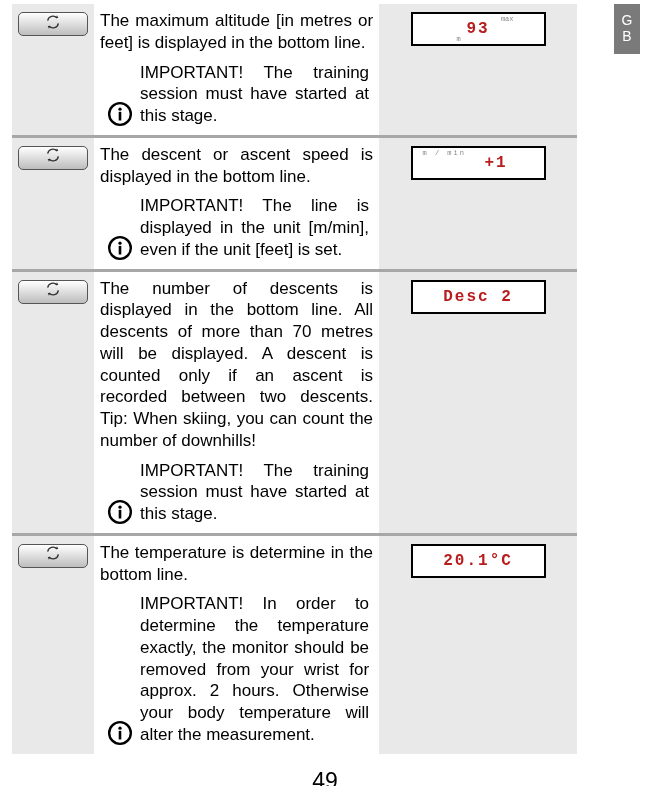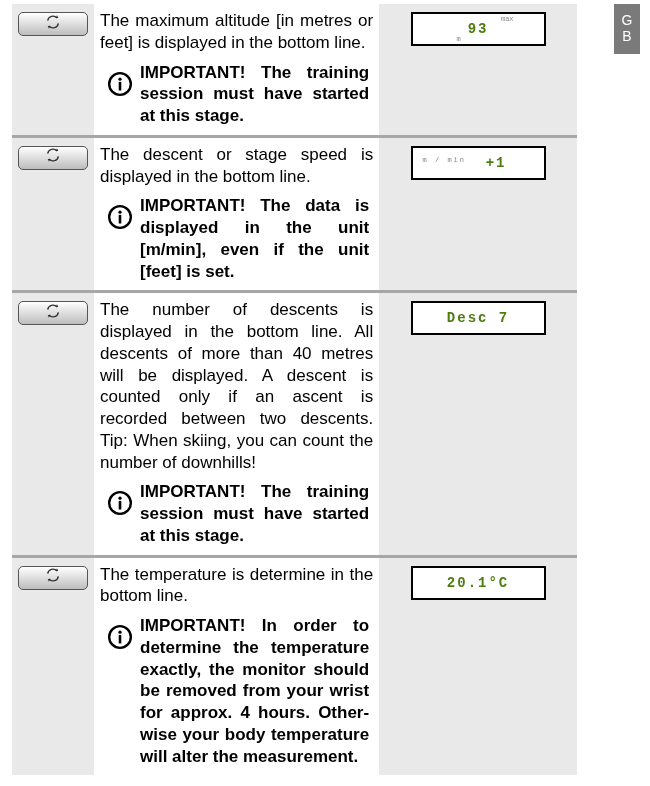--- a/index.html
+++ b/index.html
@@ -8,30 +8,30 @@
 .lang-tab { position: absolute; right: 10px; top: 4px; width: 26px; height: 50px; background: #7a7a7a; color: #fff; text-align: center; font-size: 14px; padding-top: 8px; line-height: 16px; }
 .tbl { width: 565px; border-collapse: collapse; }
 .tbl td { vertical-align: top; padding: 6px 6px 8px 6px; }
 .sep { border-top: 3px solid #a7a7a7; }
 .col-btn { width: 80px; background: #e9e9ea; }
 .col-desc { width: 290px; }
 .col-disp { width: 200px; background: #e9e9ea; text-align: center; }
 .btn-img { width: 70px; height: 24px; border: 1px solid #555; border-radius: 5px; background: linear-gradient(#fff, #bdbdbd); display: flex; align-items: center; justify-content: center; margin: 2px auto 0 auto; }
 .btn-img svg { width: 16px; height: 16px; }
 .desc-text { text-align: justify; line-height: 1.28; }
-.note { display: flex; align-items: flex-start; margin-top: 8px; font-weight: bold; }
+.note { display: flex; align-items: flex-end; margin-top: 8px; }
 .note-icon { flex: 0 0 40px; display: flex; align-items: flex-start; justify-content: center; padding-top: 9px; }
 .note-icon svg { width: 26px; height: 26px; }
 .note-text { flex: 1; text-align: justify; line-height: 1.28; padding-right: 4px; }
 .disp-box { width: 135px; height: 34px; margin: 2px auto 0 auto; background: #fff; border: 2px solid #000000; display: flex; align-items: center; justify-content: center; position: relative; font-family: "Courier New", monospace; }
-.disp-val { font-size: 14px; color: #4d7c0f; letter-spacing: 2px; font-weight: bold; }
+.disp-val { font-size: 16px; color: #b91c1c; letter-spacing: 2px; font-weight: bold; }
 .disp-label { position: absolute; font-size: 7px; color: #888; }
 .lbl-max { top: 1px; right: 30px; }
 .lbl-m { bottom: 1px; left: 44px; }
-.lbl-mmin { top: 8px; left: 10px; letter-spacing: 2px; }
+.lbl-mmin { top: 1px; left: 10px; letter-spacing: 2px; }
 .page-num { text-align: center; margin-top: 14px; font-size: 23px; }
 </style>
 </head>
 <body>
 
 <div class="page">
 
   <div class="lang-tab" style="white-space:pre;">G
 B</div>
 
@@ -76,30 +76,30 @@
         <div class="btn-img">
           <span>
             <svg viewBox="0 0 24 24">
                   <path fill="none" stroke="#333" stroke-width="2" d="M4 10a8 8 0 0 1 14-4M20 14a8 8 0 0 1-14 4"></path>
                   <path fill="#333" d="M18 2l2 4-4 0zM6 22l-2-4 4 0z"></path>
                 </svg>
           </span>
         </div>
       </td>
       <td class="col-desc">
-        <div class="desc-text">The descent or stage speed is displayed in the bottom line.</div>
+        <div class="desc-text">The descent or ascent speed is displayed in the bottom line.</div>
         <div class="note">
           <div class="note-icon">
             <svg viewBox="0 0 24 24">
                   <circle cx="12" cy="12" r="10" fill="none" stroke="#000" stroke-width="2.2"></circle>
                   <circle cx="12" cy="7.5" r="1.5" fill="#000"></circle>
                   <rect x="10.8" y="10" width="2.4" height="8" fill="#000"></rect>
                 </svg>
           </div>
-          <div class="note-text">IMPORTANT! The data is displayed in the unit [m/min], even if the unit [feet] is set.</div>
+          <div class="note-text">IMPORTANT! The line is displayed in the unit [m/min], even if the unit [feet] is set.</div>
         </div>
       </td>
       <td class="col-disp">
         <div class="disp-box">
           <span class="disp-label lbl-mmin">m / min</span>
           <span class="disp-val" style="margin-left:36px;">+1</span>
         </div>
       </td>
     </tr>
 
@@ -108,35 +108,35 @@
         <div class="btn-img">
           <span>
             <svg viewBox="0 0 24 24">
                   <path fill="none" stroke="#333" stroke-width="2" d="M4 10a8 8 0 0 1 14-4M20 14a8 8 0 0 1-14 4"></path>
                   <path fill="#333" d="M18 2l2 4-4 0zM6 22l-2-4 4 0z"></path>
                 </svg>
           </span>
         </div>
       </td>
       <td class="col-desc">
-        <div class="desc-text">The number of descents is displayed in the bottom line. All descents of more than 40 metres will be dis­played. A descent is counted only if an ascent is recorded between two descents. Tip: When skiing, you can count the number of downhills!</div>
+        <div class="desc-text">The number of descents is displayed in the bottom line. All descents of more than 70 metres will be dis­played. A descent is counted only if an ascent is recorded between two descents. Tip: When skiing, you can count the number of downhills!</div>
         <div class="note">
           <div class="note-icon">
             <svg viewBox="0 0 24 24">
                   <circle cx="12" cy="12" r="10" fill="none" stroke="#000" stroke-width="2.2"></circle>
                   <circle cx="12" cy="7.5" r="1.5" fill="#000"></circle>
                   <rect x="10.8" y="10" width="2.4" height="8" fill="#000"></rect>
                 </svg>
           </div>
           <div class="note-text">IMPORTANT! The training session must have started at this stage.</div>
         </div>
       </td>
       <td class="col-disp">
         <div class="disp-box">
-          <span class="disp-val">Desc  7</span>
+          <span class="disp-val">Desc  2</span>
         </div>
       </td>
     </tr>
 
     <tr class="sep">
       <td class="col-btn">
         <div class="btn-img">
           <span>
             <svg viewBox="0 0 24 24">
                   <path fill="none" stroke="#333" stroke-width="2" d="M4 10a8 8 0 0 1 14-4M20 14a8 8 0 0 1-14 4"></path>
@@ -148,21 +148,21 @@
       <td class="col-desc">
         <div class="desc-text">The temperature is determine in the bottom line.</div>
         <div class="note">
           <div class="note-icon">
             <svg viewBox="0 0 24 24">
                   <circle cx="12" cy="12" r="10" fill="none" stroke="#000" stroke-width="2.2"></circle>
                   <circle cx="12" cy="7.5" r="1.5" fill="#000"></circle>
                   <rect x="10.8" y="10" width="2.4" height="8" fill="#000"></rect>
                 </svg>
           </div>
-          <div class="note-text">IMPORTANT! In order to determine the temperature exactly, the monitor should be removed from your wrist for approx. 4 hours. Other­wise your body temperature will alter the measurement.</div>
+          <div class="note-text">IMPORTANT! In order to determine the temperature exactly, the monitor should be removed from your wrist for approx. 2 hours. Other­wise your body temperature will alter the measurement.</div>
         </div>
       </td>
       <td class="col-disp">
         <div class="disp-box">
           <span class="disp-val">20.1°C</span>
         </div>
       </td>
     </tr>
   </tbody>
     </table>

